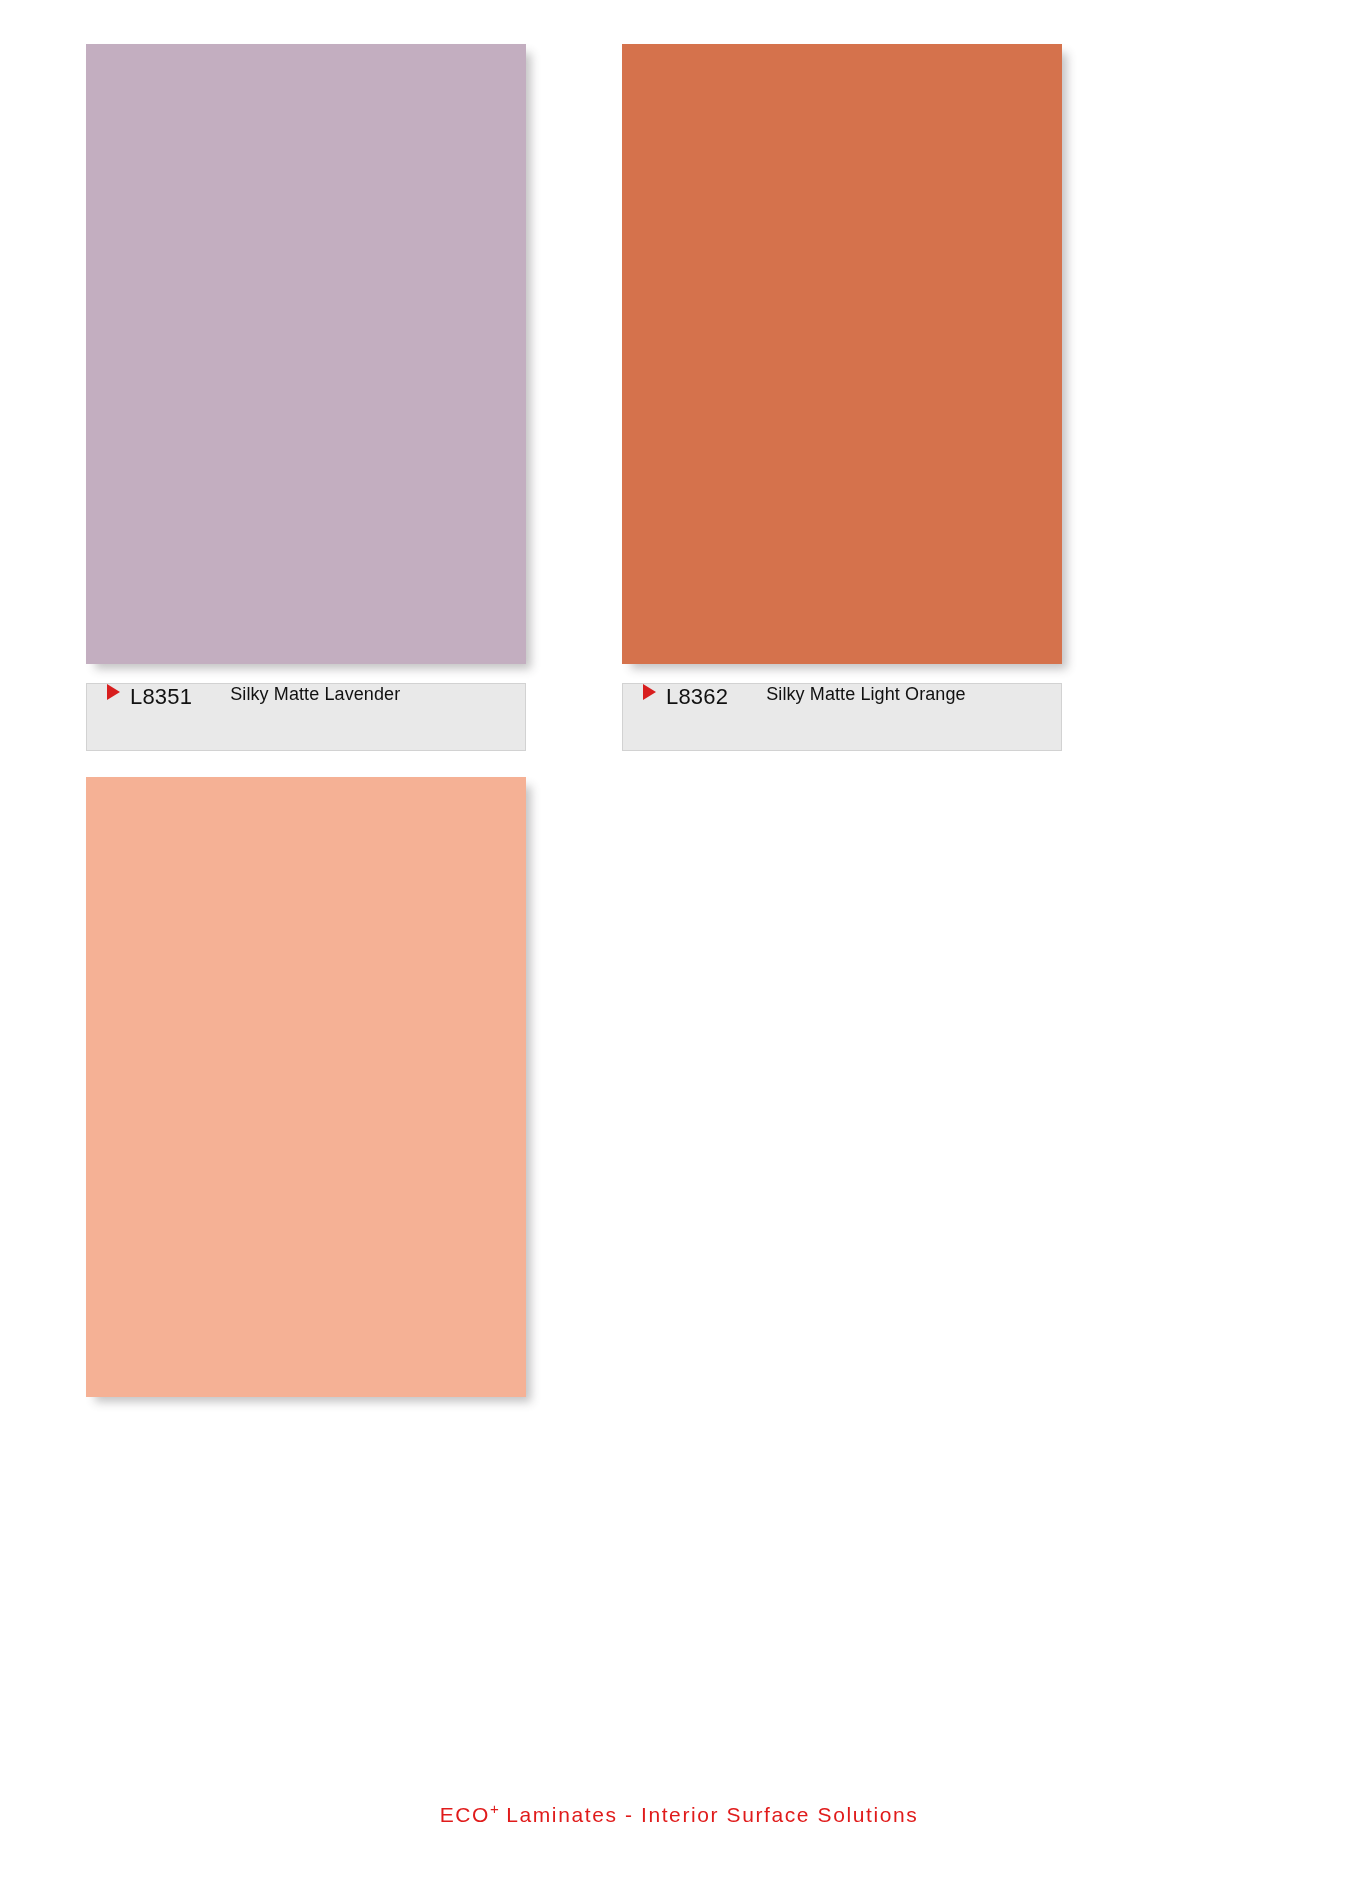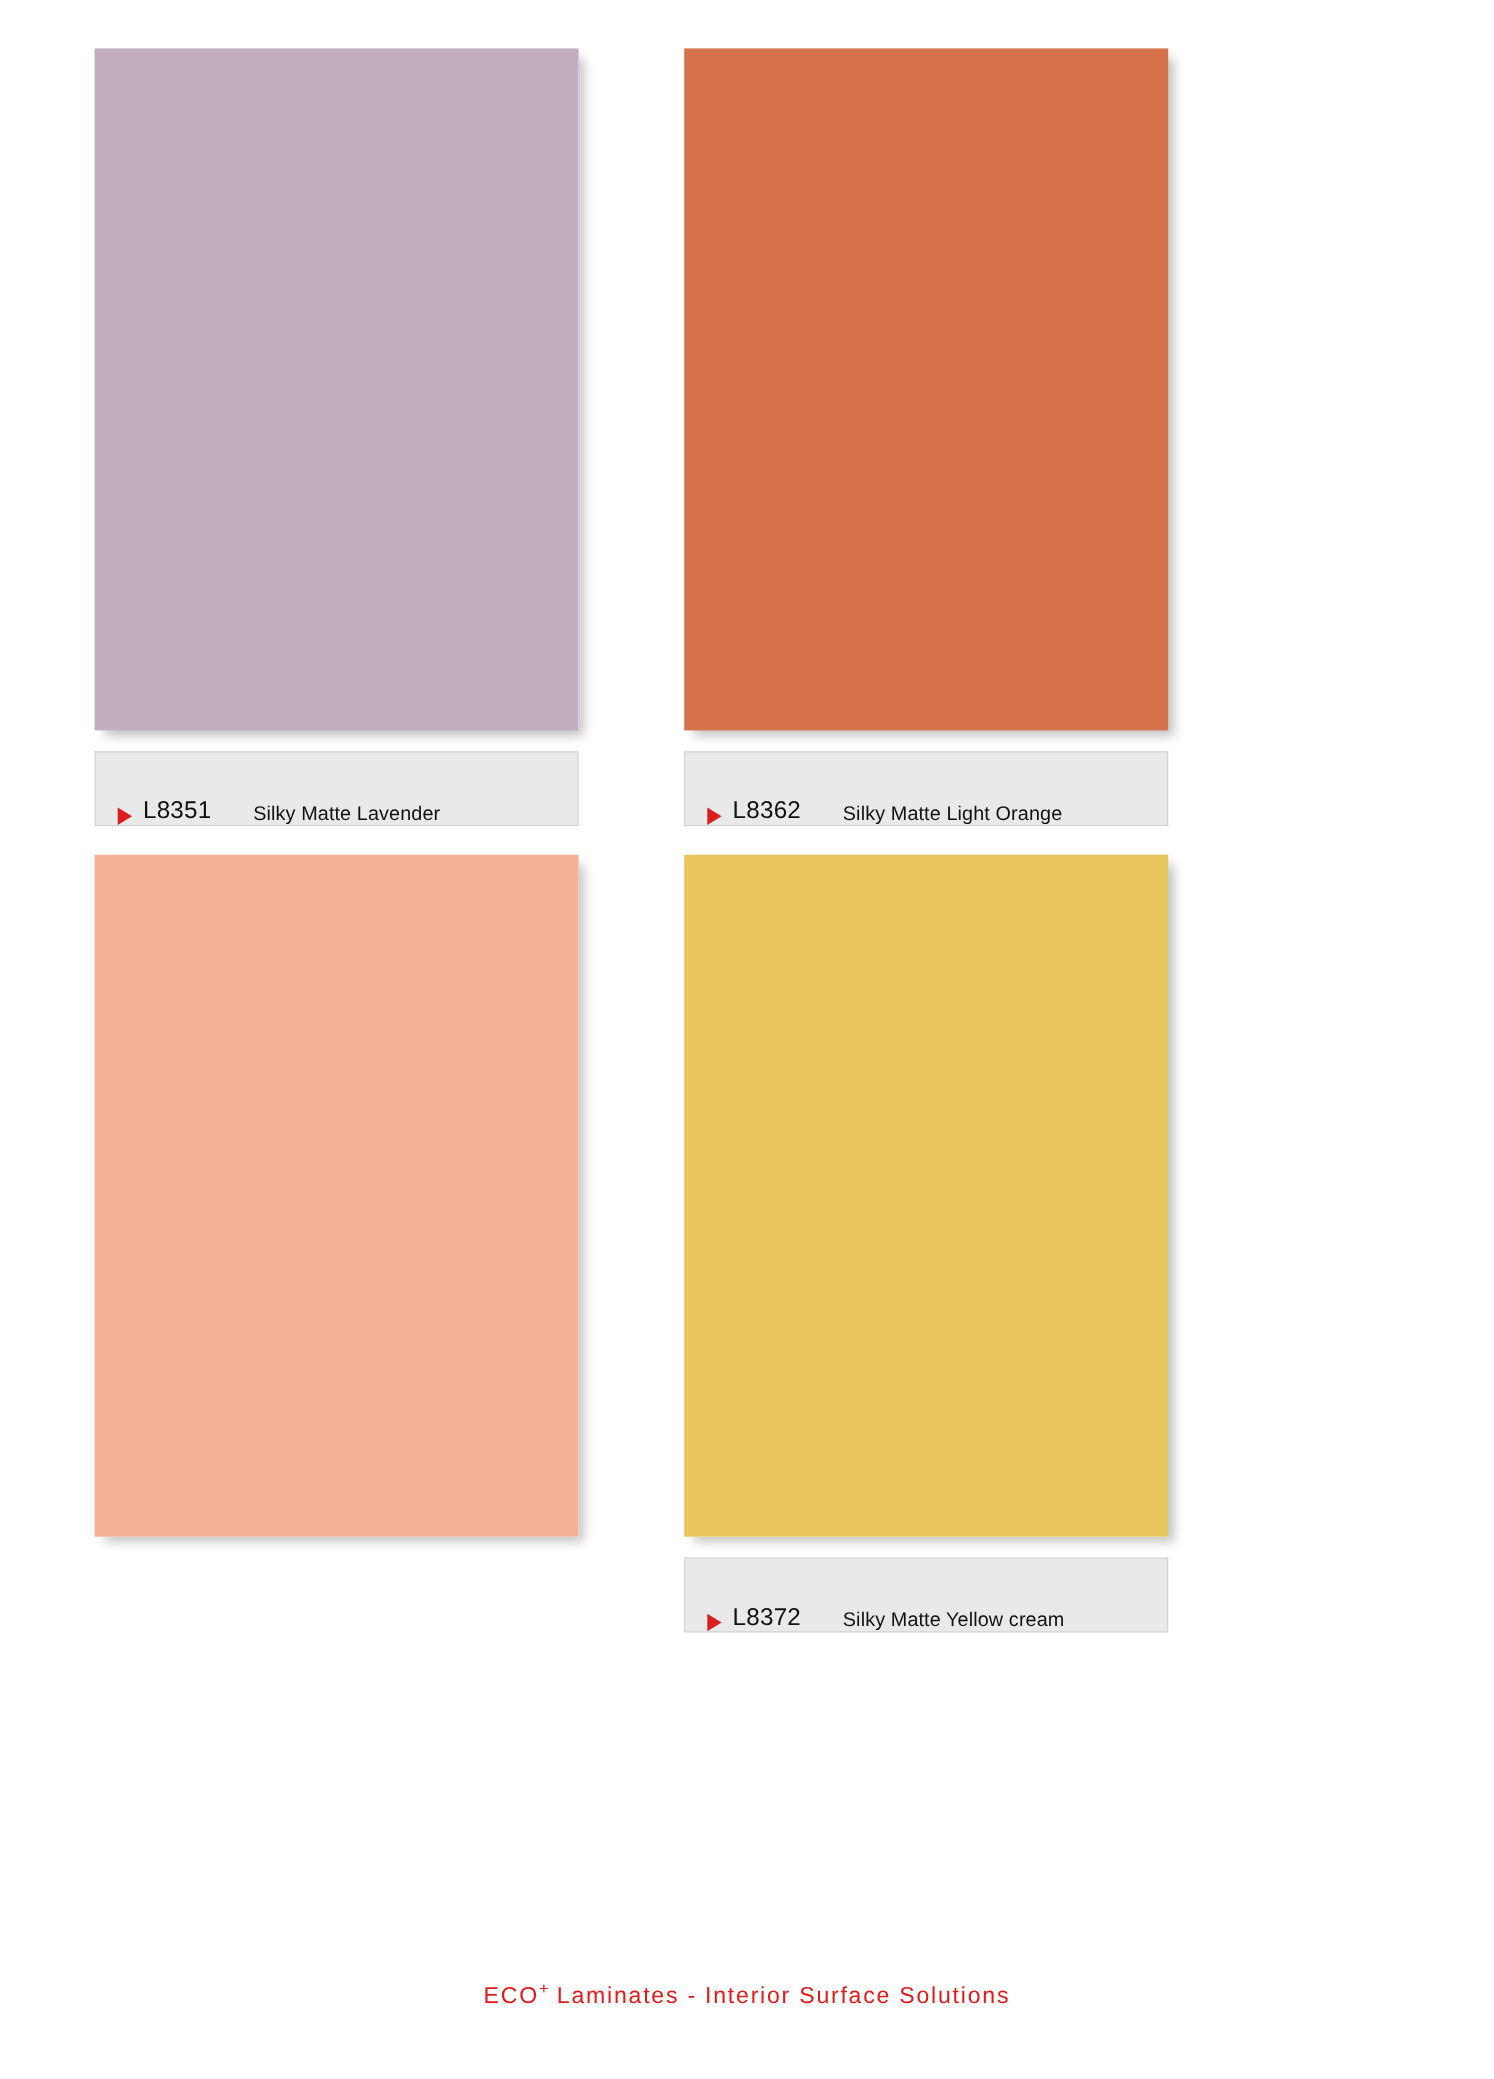--- a/index.html
+++ b/index.html
@@ -63,21 +63,21 @@
   }
 
   
   .plate {
     margin-top: 14px;
     width: 440px;
     height: 68px;
     background: #e9e9e9;
     border: 1px solid #d2d2d2;
     display: flex;
-    align-items: flex-end;
+    align-items: flex-start;
     box-sizing: border-box;
   }
   .plate-marker {
     width: 0;
     height: 0;
     border-left: 13px solid #d81e1e;
     border-top: 8px solid transparent;
     border-bottom: 8px solid transparent;
     margin-left: 20px;
     flex: 0 0 auto;
@@ -153,32 +153,20 @@
     </div>
 
     <div class="card">
       <div class="chip-wrap">
         <div class="chip">
           <div class="chip-inner" id="chip-2" style="background: rgb(245, 177, 149);"></div>
         </div>
       </div>
     </div>
 
-    <div class="card col-right">
-      <div class="chip-wrap">
-        <div class="chip">
-          <div class="chip-inner" id="chip-3" style="background: rgb(232, 198, 93);"></div>
-        </div>
-      </div>
-      <div class="plate">
-        <span class="plate-marker" style="border-left-color: rgb(216, 30, 30);"></span>
-        <span class="plate-code">L8372</span>
-        <span class="plate-name">Silky Matte Yellow cream</span>
-      </div>
-    </div>
 
   </div>
 
   <div class="footer">
     <span class="footer-text" style="color: rgb(224, 27, 27);"><span>ECO</span><sup>+</sup><span> Laminates - Interior Surface Solutions</span></span>
   </div>
 
 </div>
 
 </body></html>

